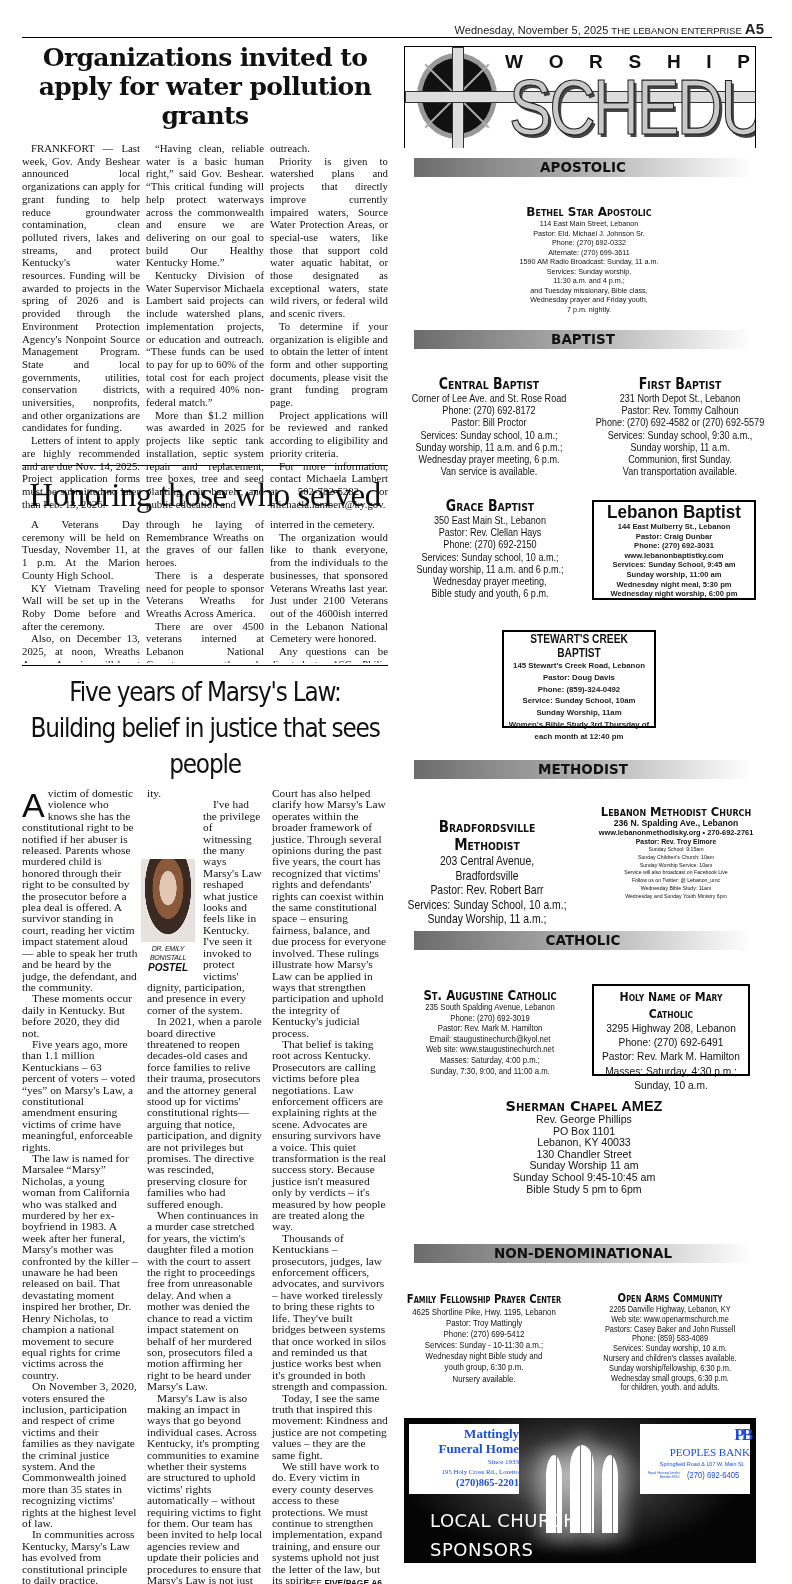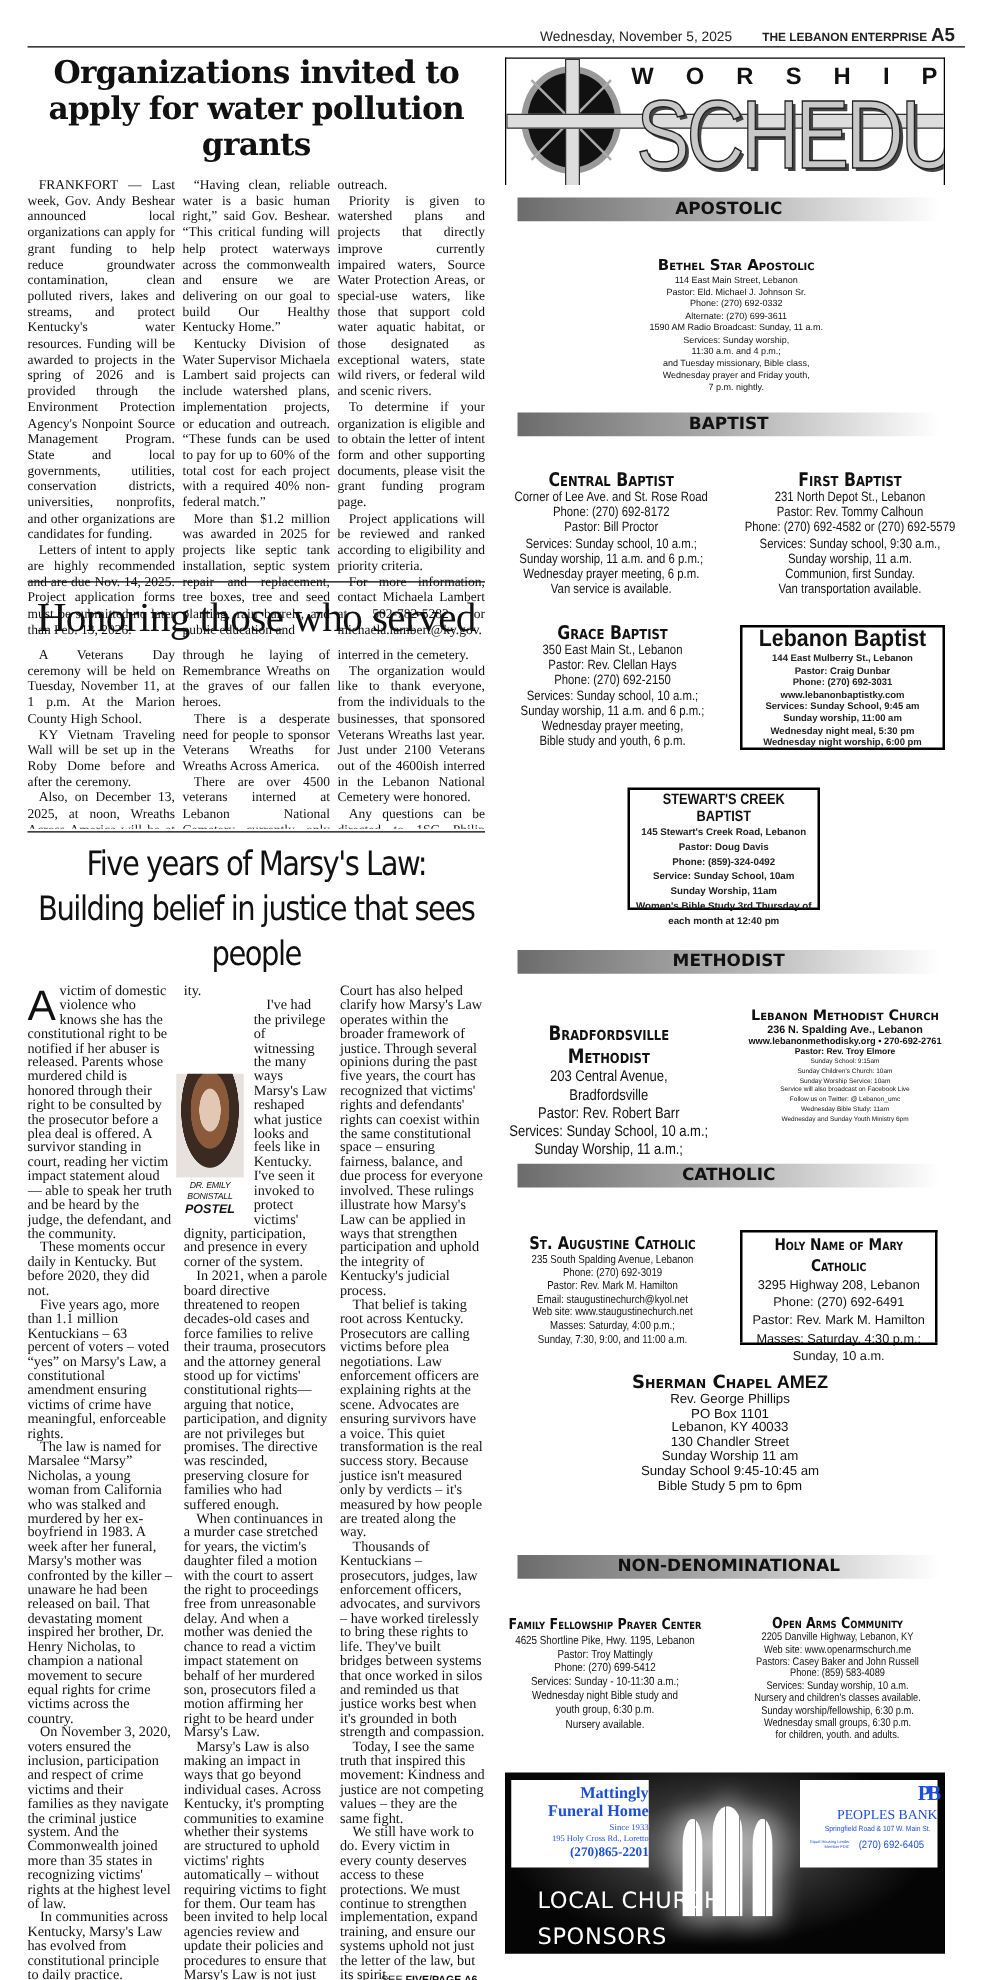--- a/index.html
+++ b/index.html
@@ -1,20 +1,20 @@
 <!DOCTYPE html>
 <html><head>
 <meta charset="utf-8">
 <style>
   * { box-sizing: border-box; margin: 0; padding: 0; }
   html, body { width: 792px; height: 1584px; background: #fff; overflow: hidden; }
   body { position: relative; font-family: "DejaVu Serif", serif; color: #111; }
 
   .masthead { position: absolute; top: 20px; right: 28px; font-family: "Liberation Sans", sans-serif; font-size: 11px; color: #222; white-space: nowrap; }
-  .masthead .paper { font-weight: bold; font-size: 9.5px; margin-left: 21px; }
+  .masthead .paper { font-weight: normal; font-size: 9.5px; }
   .masthead .page { font-weight: bold; font-size: 15px; }
   .rule-top { position: absolute; top: 37px; left: 22px; width: 750px; height: 1px; background: #000; }
 
   
   .left { position: absolute; left: 22px; top: 40px; width: 366px; }
   .headline { font-family: "DejaVu Serif", serif; font-weight: bold; text-align: center; letter-spacing: -0.6px; }
   .h1 { font-size: 25px; line-height: 29px; margin-top: 3px; }
   .cols3 { display: flex; justify-content: space-between; }
   .cols3 > .c { width: 118px; font-family: "Liberation Serif", serif; font-size: 10.8px; line-height: 12.7px; text-align: justify; }
   .cols3 > .c p { text-indent: 9px; }

